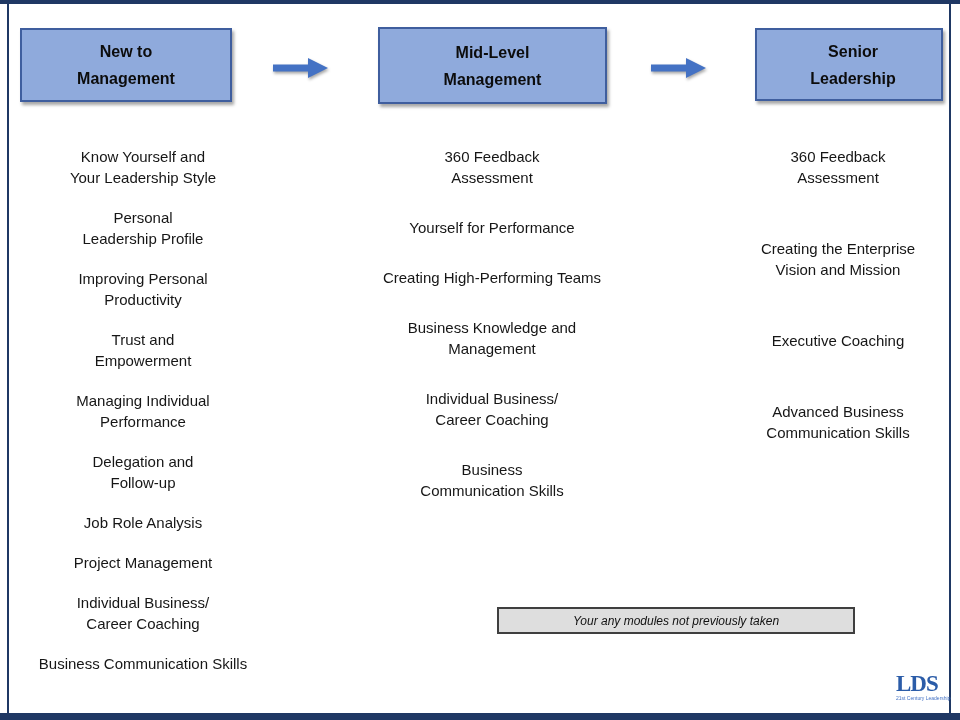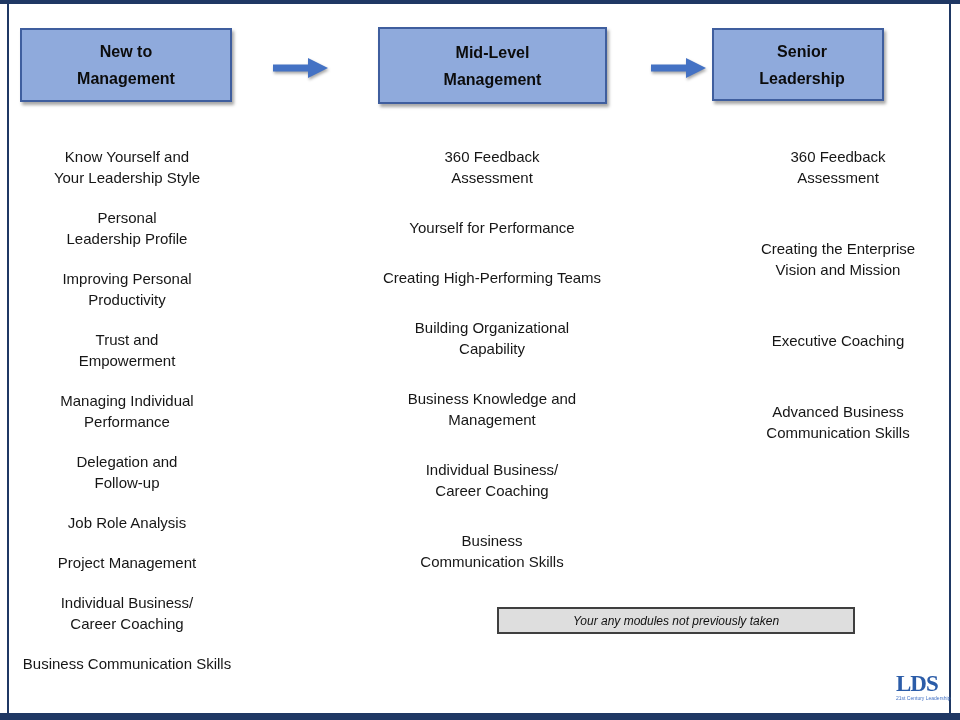--- a/index.html
+++ b/index.html
@@ -25,34 +25,34 @@
     box-shadow:2px 3px 3px rgba(0,0,0,0.35);
     display:flex;align-items:center;justify-content:center;
     text-align:center;
     font-weight:bold;font-size:16px;line-height:27px;
     color:#0c0c0c;
     white-space:pre-line;
     box-sizing:border-box;
   }
   #stage1{left:20px;top:28px;width:212px;height:74px;}
   #stage2{left:378px;top:27px;width:229px;height:77px;}
-  #stage3{left:712px;top:28px;width:172px;height:73px;padding-left:8px;}
+  #stage3{left:755px;top:28px;width:188px;height:73px;padding-left:8px;}
 
   
   .arrow{position:absolute;filter:drop-shadow(1px 2px 1.5px rgba(0,0,0,0.35));}
   #arrow1{left:273px;top:57px;}
   #arrow2{left:651px;top:57px;}
 
   
   .modules{
     position:absolute;width:250px;top:146px;
     display:flex;flex-direction:column;
     text-align:center;font-size:15px;line-height:21px;color:#161616;
   }
-  #col1{left:2px;}
+  #col1{left:18px;}
   #col2{left:367px;}
   #col3{left:713px;}
   .module{white-space:pre-line;}
   #col1 .module{margin-bottom:19px;}
   #col2 .module{margin-bottom:29px;}
   #col3 .module{margin-bottom:50px;}
 
   
   .note-box{
     position:absolute;left:497px;top:607px;width:354px;height:23px;
@@ -115,22 +115,20 @@
       <div class="module">Individual Business/
 Career Coaching</div>
       <div class="module">Business Communication Skills</div>
     </div>
 
   <div class="modules" id="col2">
       <div class="module">360 Feedback
 Assessment</div>
       <div class="module">Yourself for Performance</div>
       <div class="module">Creating High-Performing Teams</div>
-      <div class="module">Building Organizational
-Capability</div>
       <div class="module">Business Knowledge and
 Management</div>
       <div class="module">Individual Business/
 Career Coaching</div>
       <div class="module">Business
 Communication Skills</div>
     </div>
 
   <div class="modules" id="col3">
       <div class="module">360 Feedback

